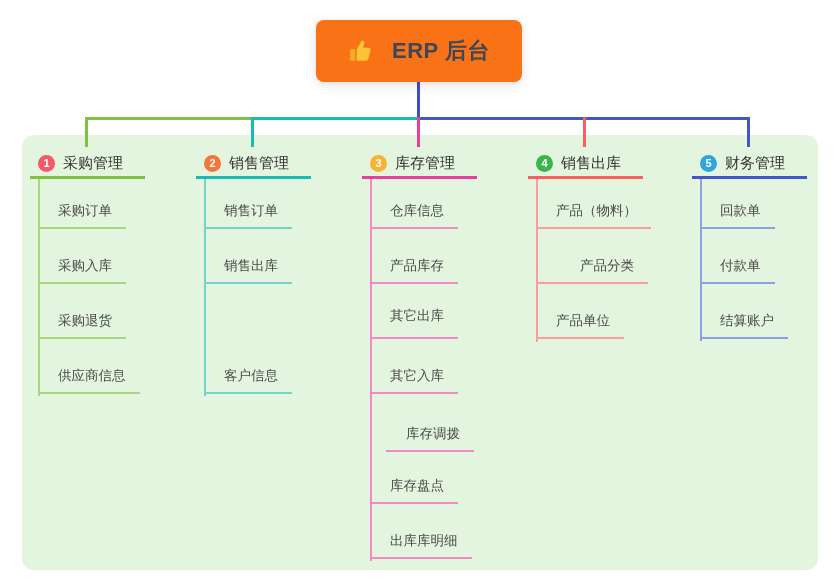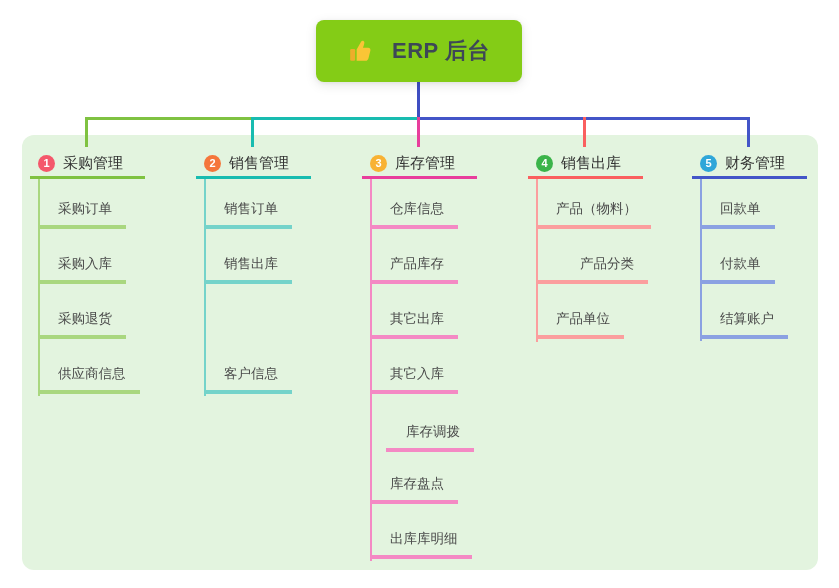--- a/index.html
+++ b/index.html
@@ -10,21 +10,21 @@
   }
   .stage{position:absolute;inset:0;}
   
   .panel{
     position:absolute;left:22px;top:135px;width:796px;height:435px;
     border-radius:12px;
   }
   
   .root-card{
     position:absolute;left:316px;top:20px;width:206px;height:62px;
-    background:#84cc16;border-radius:8px;
+    background:#f97316;border-radius:8px;
     box-shadow:0 1px 4px rgba(0,0,0,.06),0 3px 12px rgba(0,0,0,.10);
     display:flex;align-items:center;justify-content:center;gap:18px;
     z-index:3;
   }
   .root-title{font-size:22px;color:#3d4757;font-weight:600;letter-spacing:.5px;}
   .thumb-icon{display:inline-flex;}
   
   .line{position:absolute;z-index:1;}
   
   .branch{position:absolute;top:150px;width:160px;z-index:2;}
@@ -37,21 +37,21 @@
   .badge{
     width:17px;height:17px;border-radius:50%;flex:0 0 17px;
     display:flex;align-items:center;justify-content:center;
     color:#ffffff;font-size:11px;font-weight:700;line-height:1;
   }
   .branch-title{font-size:15px;color:#333333;font-weight:500;white-space:nowrap;font-family:Liberation Serif, serif;}
   .vline{position:absolute;left:8px;top:29px;width:2px;}
   .item{
     position:absolute;left:8px;height:38px;box-sizing:border-box;
     display:flex;align-items:flex-end;
-    padding:0 14px 7px 20px;border-bottom:4px solid #a3a3a3;
+    padding:0 14px 7px 20px;border-bottom:2px solid #a3a3a3;
     white-space:nowrap;cursor:pointer;
   }
   .item-label{font-size:13.5px;color:#4a4a4a;}
   
   .r0{top:41px;} .r1{top:96px;} .r2{top:151px;} .r3{top:206px;}
   .r4{top:264px;margin-left:16px;} .r5{top:316px;} .r6{top:371px;}
 </style>
 </head>
 <body>
 
@@ -123,21 +123,21 @@
       <span class="badge" style="background: rgb(248, 178, 52);">3</span>
       <span class="branch-title">库存管理</span>
     </div>
     <div class="vline" style="height: 382px; background: rgb(244, 137, 196);"></div>
     <div class="item r0" style="border-bottom-color: rgb(244, 137, 196);">
       <span class="item-label">仓库信息</span>
       </div>
     <div class="item r1" style="border-bottom-color: rgb(244, 137, 196); text-align: right;">
       <span class="item-label">产品库存</span>
       </div>
-    <div class="item r2" style="border-bottom-color: rgb(244, 137, 196);">
+    <div class="item r2" style="border-bottom-color: rgb(244, 137, 196); align-items: center;">
       <span class="item-label">其它出库</span>
       </div>
     <div class="item r3" style="border-bottom-color: rgb(244, 137, 196);">
       <span class="item-label">其它入库</span>
       </div>
     <div class="item r4" style="border-bottom-color: rgb(244, 137, 196);">
       <span class="item-label">库存调拨</span>
       </div>
     <div class="item r5" style="border-bottom-color: rgb(244, 137, 196);">
       <span class="item-label">库存盘点</span>

